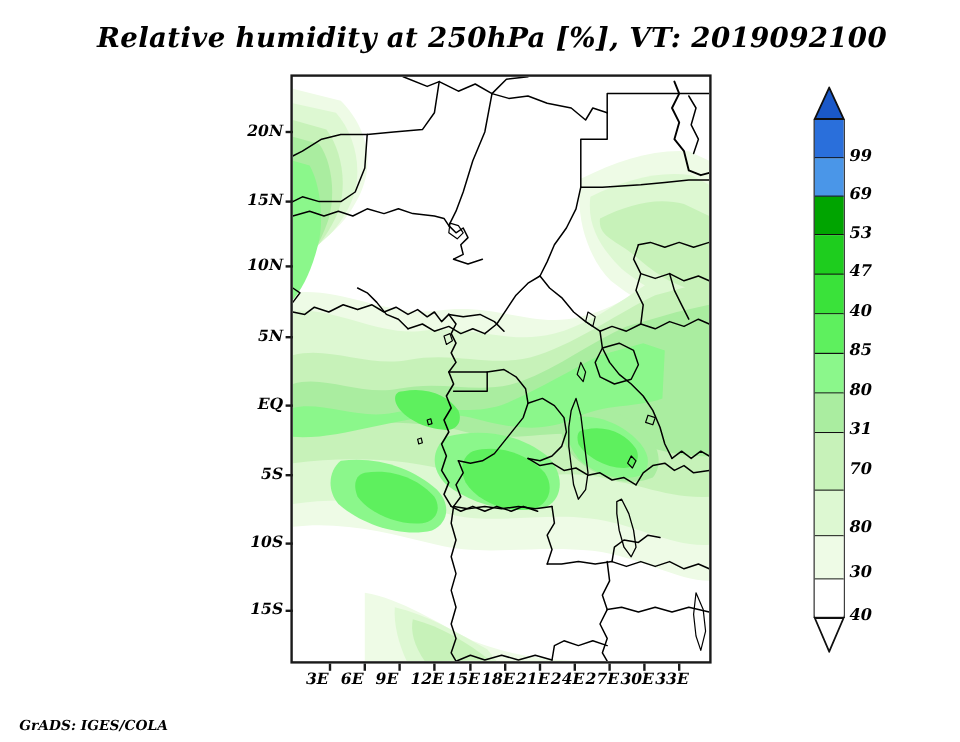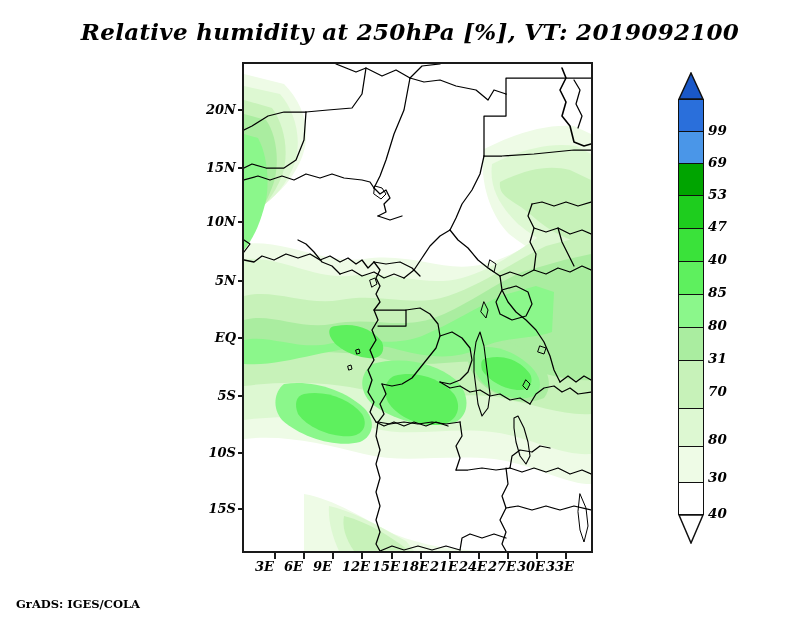--- a/index.html
+++ b/index.html
@@ -52,21 +52,21 @@
   .cb-tip{position:absolute;left:0;width:26px;}
   .cb-lbl{
     position:absolute;left:30px;
     font-family:"DejaVu Serif",serif;font-style:italic;font-weight:700;
     font-size:13.5px;color:#000;line-height:13px;white-space:nowrap;
   }
 
   
   .footer{
     position:absolute;left:6px;top:597px;
-    font-family:"DejaVu Serif",serif;font-weight:700;
+    font-family:"DejaVu Serif",serif;font-style:italic;font-weight:700;
     font-size:11.5px;color:#000;white-space:nowrap;
   }
 </style>
 </head>
 <body>
 
 <div id="root">
 
   <div class="title">Relative humidity at 250hPa [%], VT: 2019092100</div>
 

